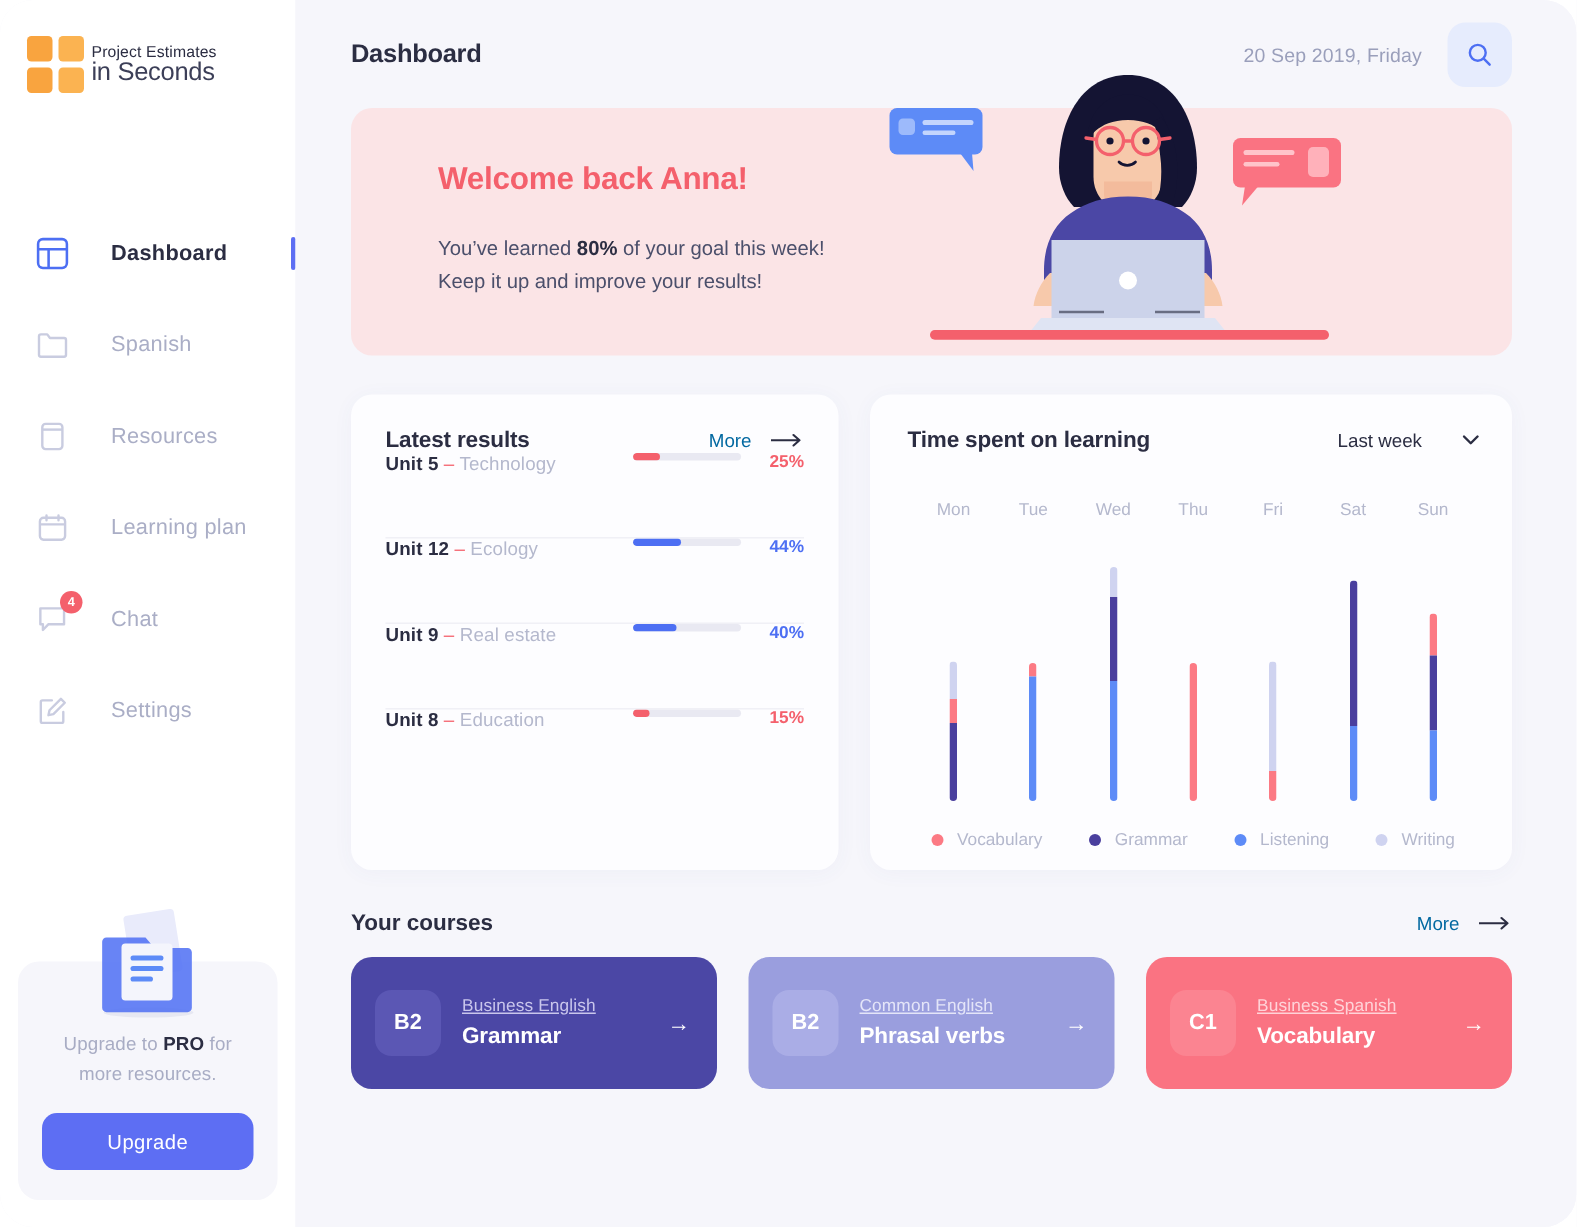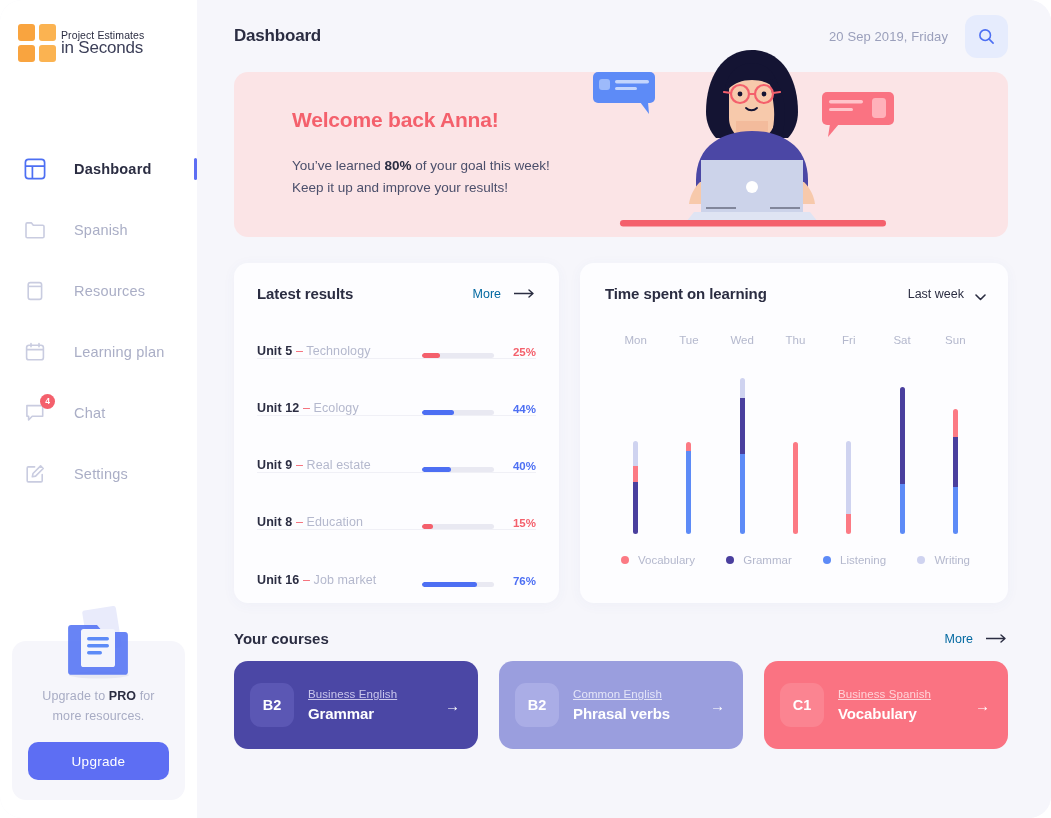--- a/index.html
+++ b/index.html
@@ -215,21 +215,21 @@
   }
   .card-title {
     font-size: 15px; font-weight: bold; color: #2b2d42; letter-spacing: -.1px;
   }
   .more-link {
     display: flex; align-items: center; gap: 13px;
     font-size: 12.5px; color: #0369a1; cursor: pointer;
   }
 
   .result-row {
-    display: flex; align-items: flex-end;
+    display: flex; align-items: flex-start;
     height: 57px;
     border-bottom: 1px solid #f0f0f6;
   }
   .result-row:last-child { border-bottom: none; }
   .result-name {
     flex: 1;
     font-size: 12.5px;
     color: #b4b8cd;
     letter-spacing: .1px;
     white-space: nowrap;
@@ -245,21 +245,21 @@
   }
   .bar-fill { height: 5px; border-radius: 3px; }
   .result-pct {
     width: 28px;
     text-align: right;
     font-size: 11.5px;
     font-weight: bold;
   }
 
   .select-pill {
-    display: flex; align-items: flex-end; gap: 11px;
+    display: flex; align-items: center; gap: 27px;
     font-size: 12.5px; color: #2b2d42; cursor: pointer;
   }
 
   .chart-area { margin-top: 32px; }
   .chart-days {
     display: flex;
     padding: 0 4px;
   }
   .chart-day {
     flex: 1;
@@ -533,27 +533,20 @@
                 <div class="bar-fill" style="width:40%;background:#4d6ff3"></div>
               </div>
               <div class="result-pct" style="color:#4d6ff3">40%</div>
             </div>
             <div class="result-row">
               <div class="result-name"><b>Unit 8</b><span class="dash"> – </span>Education</div>
               <div class="bar-track">
                 <div class="bar-fill" style="width:15%;background:#f4606c"></div>
               </div>
               <div class="result-pct" style="color:#f4606c">15%</div>
-            </div>
-            <div class="result-row">
-              <div class="result-name"><b>Unit 16</b><span class="dash"> – </span>Job market</div>
-              <div class="bar-track">
-                <div class="bar-fill" style="width:76%;background:#4d6ff3"></div>
-              </div>
-              <div class="result-pct" style="color:#4d6ff3">76%</div>
             </div>
           </div>
       </section>
 
       <section class="card card-chart">
         <div class="card-head">
           <div class="card-title">Time spent on learning</div>
           <div class="select-pill">
             <span>Last week</span>
             <svg width="11" height="7" viewBox="0 0 11 7">

